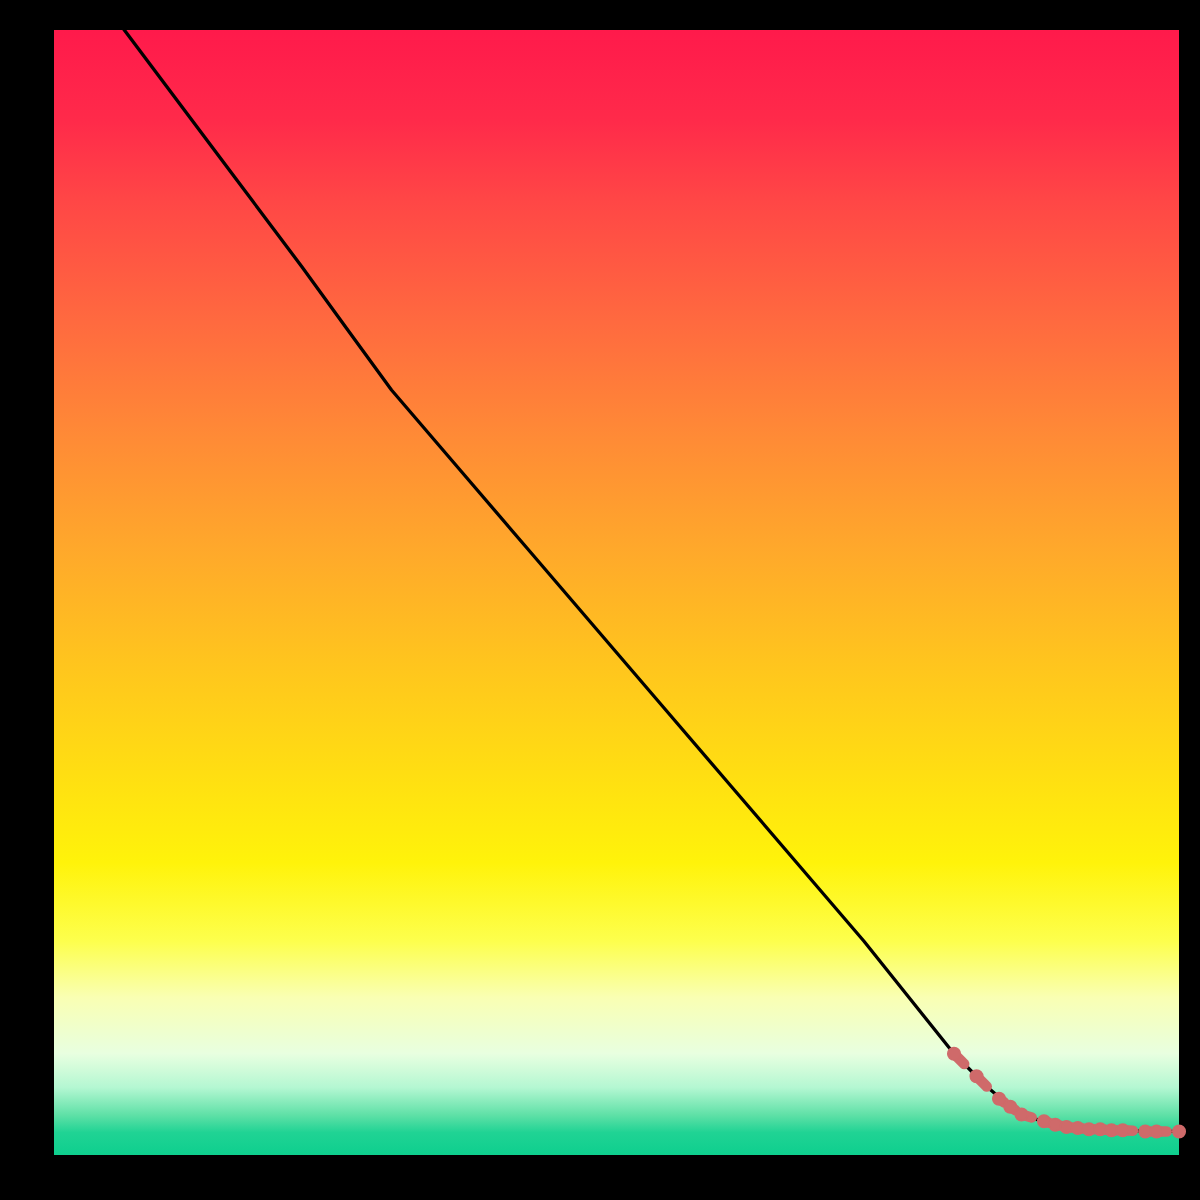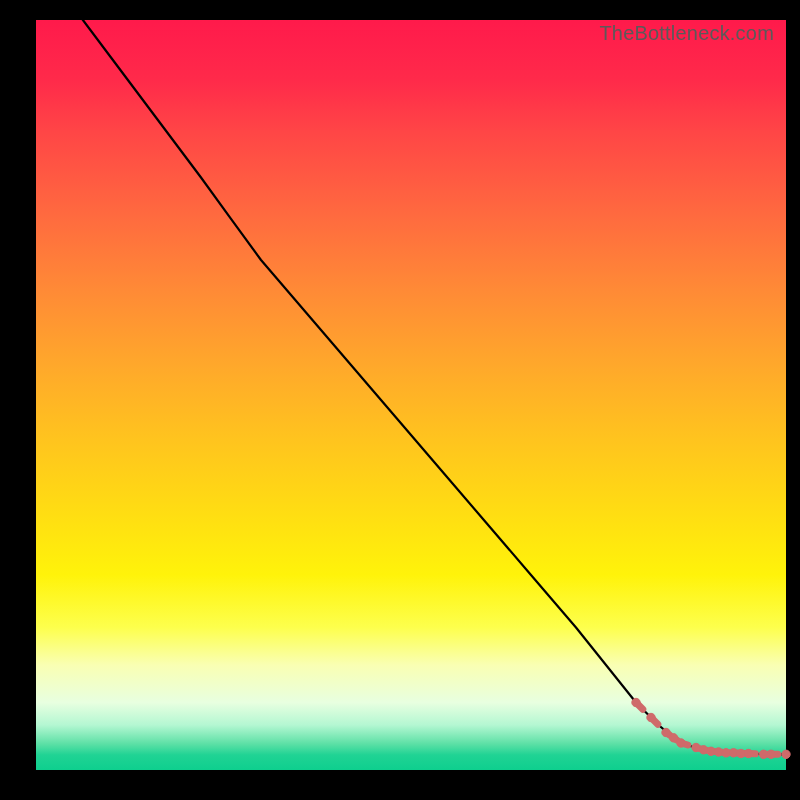--- a/index.html
+++ b/index.html
@@ -76,21 +76,20 @@
     stroke-linecap: round;
   }
 </style>
 </head>
 <body>
 
 <div class="frame">
 
   <div class="plot-area">
 
-    <div class="watermark">TheBottleneck.com</div>
 
     <svg class="curve" viewBox="0 0 750 750">
       <path id="main-line" class="line" d="M30.0 -22.5 L75.0 37.5 L120.0 97.5 L165.0 157.5 L195.0 198.8 L225.0 240.0 L270.0 292.5 L315.0 345.0 L360.0 397.5 L405.0 450.0 L450.0 502.5 L495.0 555.0 L540.0 607.5 L570.0 645.0 L600.0 682.5 L622.5 705.0 L645.0 723.8 L675.0 731.3 L705.0 733.5 L735.0 734.3 L750.0 734.3"></path>
       <g id="points-group">
           <line x1="600.0" y1="682.5" x2="606.8" y2="689.3" class="dash-seg"></line>
           <circle cx="600.0" cy="682.5" r="4.2" class="pt"></circle>
           <line x1="615.0" y1="697.5" x2="621.8" y2="704.3" class="dash-seg"></line>
           <circle cx="615.0" cy="697.5" r="4.2" class="pt"></circle>
           <line x1="630.0" y1="712.5" x2="633.4" y2="714.9" class="dash-seg"></line>
           <circle cx="630.0" cy="712.5" r="4.2" class="pt"></circle>

